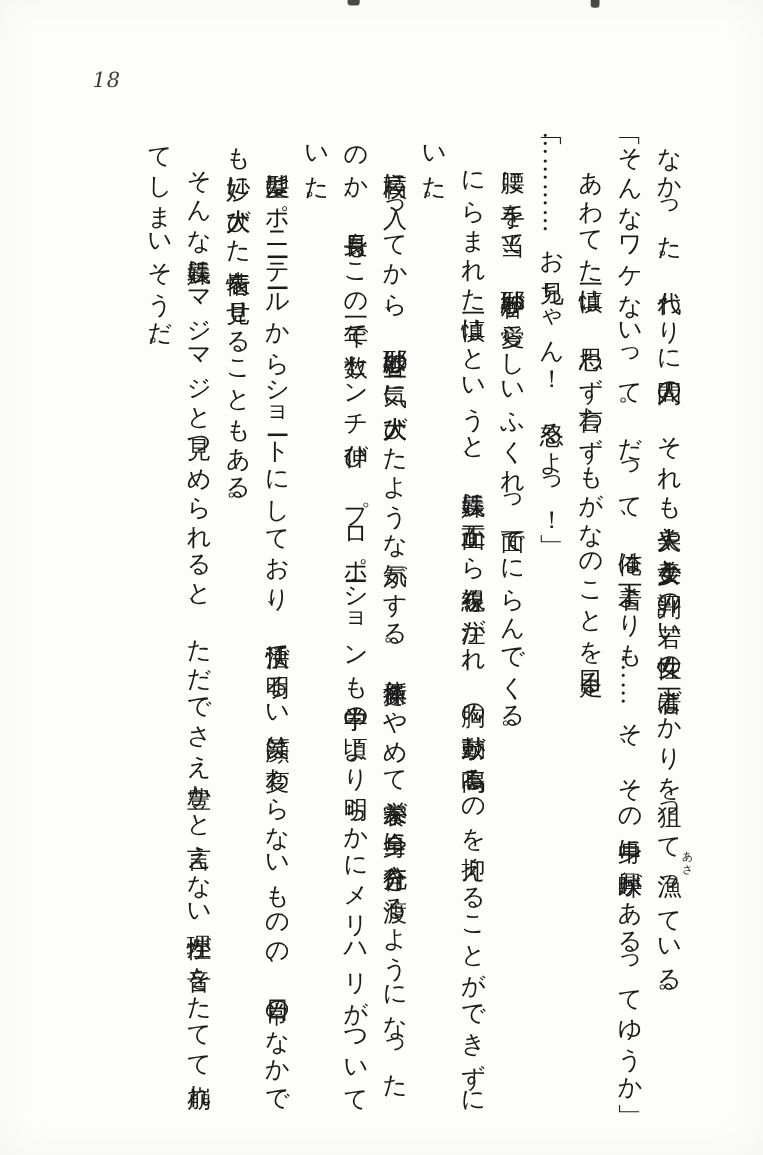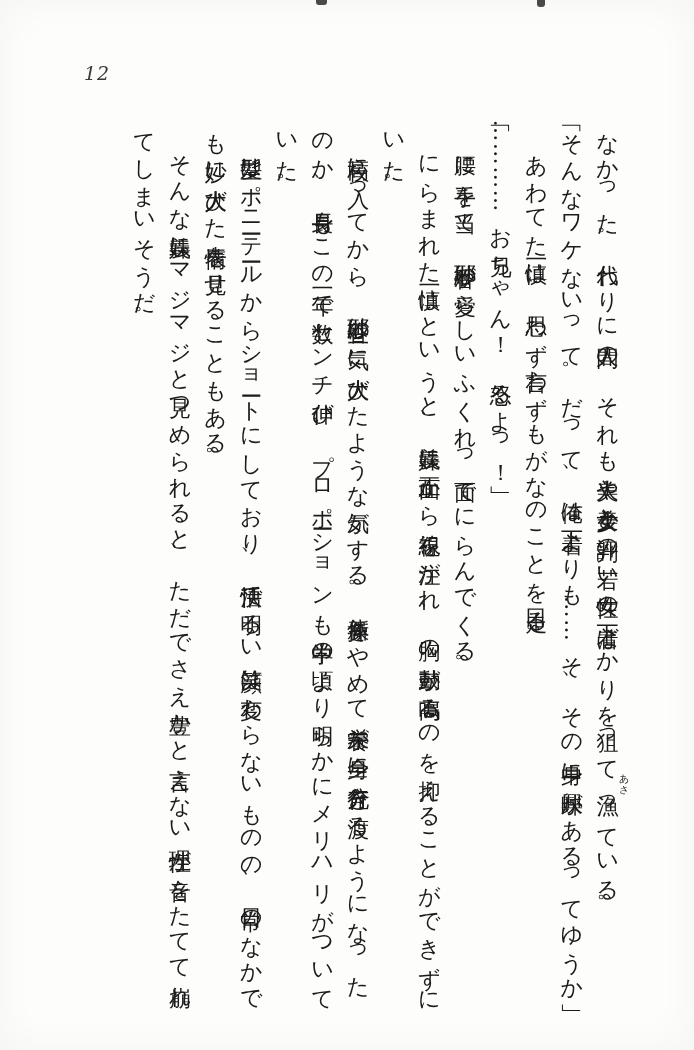--- a/index.html
+++ b/index.html
@@ -63,21 +63,21 @@
     background: #2a2a2a;
     border-radius: 0 0 3px 3px;
     opacity: 0.85;
   }
   .scan-mark-1 { top: 0; left: 316px; width: 11px; height: 5px; }
   .scan-mark-2 { top: 0; left: 537px; width: 8px;  height: 7px; }
 </style>
 </head>
 <body>
 
-<div class="page-number">12</div>
+<div class="page-number">18</div>
 
 <div class="text-block">
     <p class="para">なかった。代わりに人間の、それも美人や美少女と評判の若い女性の下着ばかりを狙って<ruby>漁<rt>あさ</rt></ruby>っている。</p>
     <p class="para">「そんなワケないって。だって、俺は下着よりも……そ、その中身に興味があるってゆうか」</p>
     <p class="para indent">あわてた慎一は、思わず言わずもがなのことを口走る。</p>
     <p class="para">「…………お兄ちゃん！　怒るよっ！」</p>
     <p class="para indent">腰に手を当て、紗耶香が愛らしいふくれっ面でにらんでくる。</p>
     <p class="para indent">にらまれた慎一はというと、義妹に正面から視線を注がれ、胸の鼓動が高鳴るのを抑えることができずにいた。</p>
     <p class="para indent">高校に入ってから、紗耶香は一気に大人びたような気がする。新体操をやめて栄養が全身に充分行き渡るようになったのか、身長もこの一年で数センチ伸び、プロポーションも中学の頃より明らかにメリハリがついていた。</p>
     <p class="para indent">髪型はポニーテールからショートにしており、快活で明るい笑顔は変わらないものの、日常のなかでも妙に大人びた表情を見せることもある。</p>

